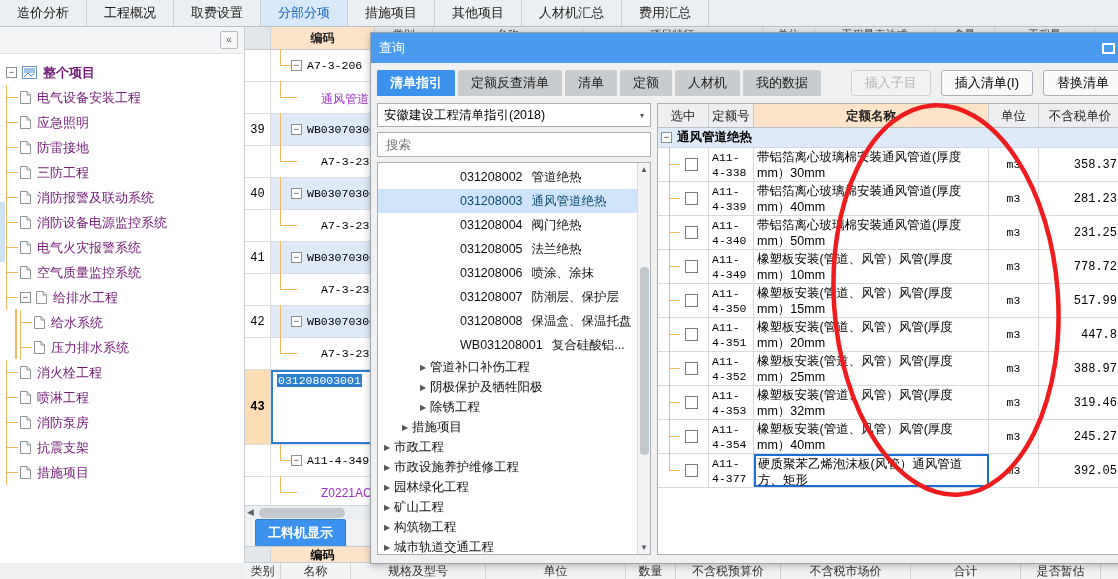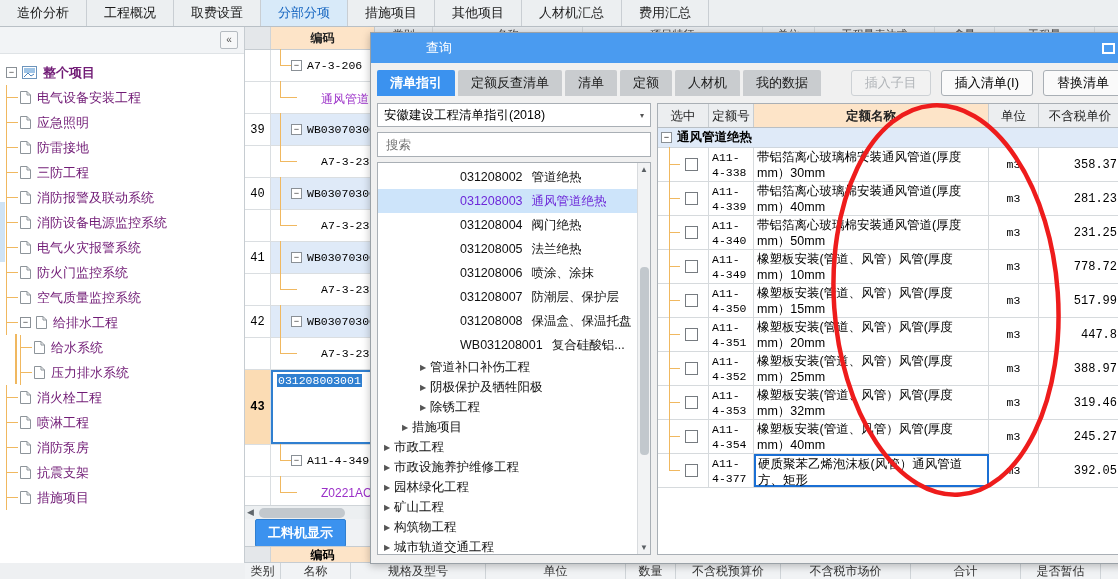--- a/index.html
+++ b/index.html
@@ -107,21 +107,21 @@
            background:#f1f3f5;border-top:1px solid #c6ccd1;display:flex;overflow:hidden;}
   #botgrid .bcell{border-right:1px solid #cfd4d8;text-align:center;font-size:12px;
                   line-height:17px;color:#333;overflow:hidden;white-space:nowrap;}
 
   
   #dialog{position:absolute;left:370px;top:32px;width:760px;height:532px;
           background:#f0f0f0;border:1px solid #9aa1a7;
           box-shadow:0 2px 8px rgba(0,0,0,.25);display:flex;flex-direction:column;}
   #dlg-title{height:30px;background:#4a9bf0;color:#fff;font-size:13px;
              display:flex;align-items:center;padding:0 8px;}
-  #dlg-title .t{flex:1;margin-left:47px;}
+  #dlg-title .t{flex:1;}
   #dlg-title .max{width:13px;height:11px;border:2px solid #fff;margin-right:6px;}
   #dlg-toolbar{height:40px;display:flex;align-items:center;padding:0 6px;gap:0;}
   .dtab{height:26px;line-height:26px;padding:0 13px;background:#c9cccf;color:#1a1a1a;
         font-size:13px;margin-right:3px;border-radius:2px 2px 0 0;cursor:pointer;white-space:nowrap;}
   .dtab.active{background:#3b92ef;color:#fff;font-weight:bold;}
   .dbtn{height:26px;line-height:24px;padding:0 13px;background:#fafafa;
         border:1px solid #a9afb5;border-radius:3px;font-size:13px;margin-left:10px;
         cursor:pointer;white-space:nowrap;}
   .dbtn.disabled{color:#b0b4b8;background:#f2f2f2;border-color:#cdd1d5;}
   #dlg-body{flex:1;display:flex;padding:0 6px 8px 6px;gap:6px;overflow:hidden;}
@@ -135,21 +135,21 @@
   #srch{height:25px;margin-top:5px;border:1px solid #a9afb5;background:#fff;
         display:flex;align-items:center;padding:0 6px;}
   #srch input{border:0;outline:0;width:100%;font-size:12.5px;color:#333;
               font-family:"Liberation Sans",sans-serif;background:transparent;}
   #dl-tree{flex:1;margin-top:5px;border:1px solid #a9afb5;background:#fff;
            position:relative;overflow:hidden;}
   #dl-tree-inner{position:absolute;left:0;right:13px;top:0;bottom:0;overflow:hidden;padding-top:2px;}
   .gitem{display:flex;align-items:center;height:24px;padding-left:6px;white-space:nowrap;}
   .gitem.hl{background:#cde4fa;}
   .gitem .gcode{font-size:12.5px;color:#111;font-family:"Liberation Sans",sans-serif;}
-  .gitem.hl .gcode,.gitem.hl .gname{color:#6d28d9;}
+  .gitem.hl .gcode,.gitem.hl .gname{color:#0c4a6e;}
   .gitem .gname{font-size:12.5px;color:#111;margin-left:9px;}
   .ti{display:flex;align-items:center;height:20px;white-space:nowrap;}
   .ti .car{width:10px;font-size:8px;color:#555;flex:none;cursor:pointer;}
   .ti .tx{font-size:12.5px;color:#111;}
   .vsb{position:absolute;right:0;top:0;bottom:0;width:13px;background:#f2f3f4;
        border-left:1px solid #d8dbde;}
   .vsb .up,.vsb .dn{height:13px;text-align:center;font-size:8px;color:#5a5f63;line-height:13px;cursor:pointer;}
   .vsb .th{position:absolute;left:2px;width:9px;background:#c2c8cd;border-radius:4px;}
 
   
@@ -288,30 +288,20 @@
         <span class="tlabel">电气火灾报警系统</span>
       </div>
       <div class="tnode">
         <span class="conn"></span>
         <span class="doc-ic">
           <svg width="11" height="13" viewBox="0 0 11 13">
             <path d="M0.5 0.5 H7 L10.5 4 V12.5 H0.5 Z" fill="#fff" stroke="#8d949a"></path>
             <path d="M7 0.5 V4 H10.5" fill="none" stroke="#8d949a"></path>
           </svg>
         </span>
-        <span class="tlabel">防火门监控系统</span>
-      </div>
-      <div class="tnode">
-        <span class="conn"></span>
-        <span class="doc-ic">
-          <svg width="11" height="13" viewBox="0 0 11 13">
-            <path d="M0.5 0.5 H7 L10.5 4 V12.5 H0.5 Z" fill="#fff" stroke="#8d949a"></path>
-            <path d="M7 0.5 V4 H10.5" fill="none" stroke="#8d949a"></path>
-          </svg>
-        </span>
         <span class="tlabel">空气质量监控系统</span>
       </div>
       <div class="tnode">
         <span class="conn"></span>
         <span class="exp">−</span>
         <span class="doc-ic">
           <svg width="11" height="13" viewBox="0 0 11 13">
             <path d="M0.5 0.5 H7 L10.5 4 V12.5 H0.5 Z" fill="#fff" stroke="#8d949a"></path>
             <path d="M7 0.5 V4 H10.5" fill="none" stroke="#8d949a"></path>
           </svg>

